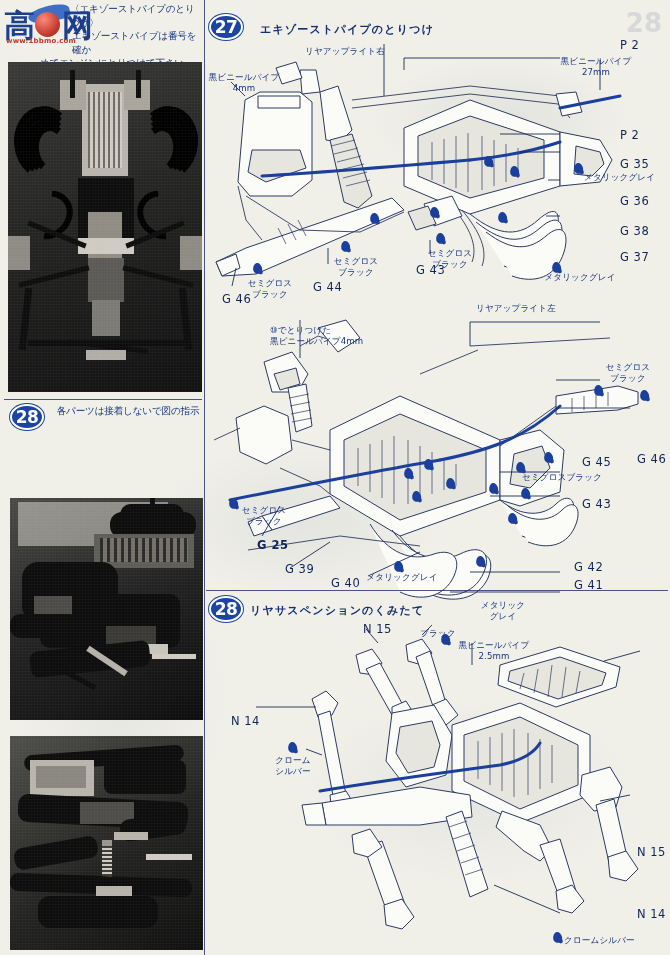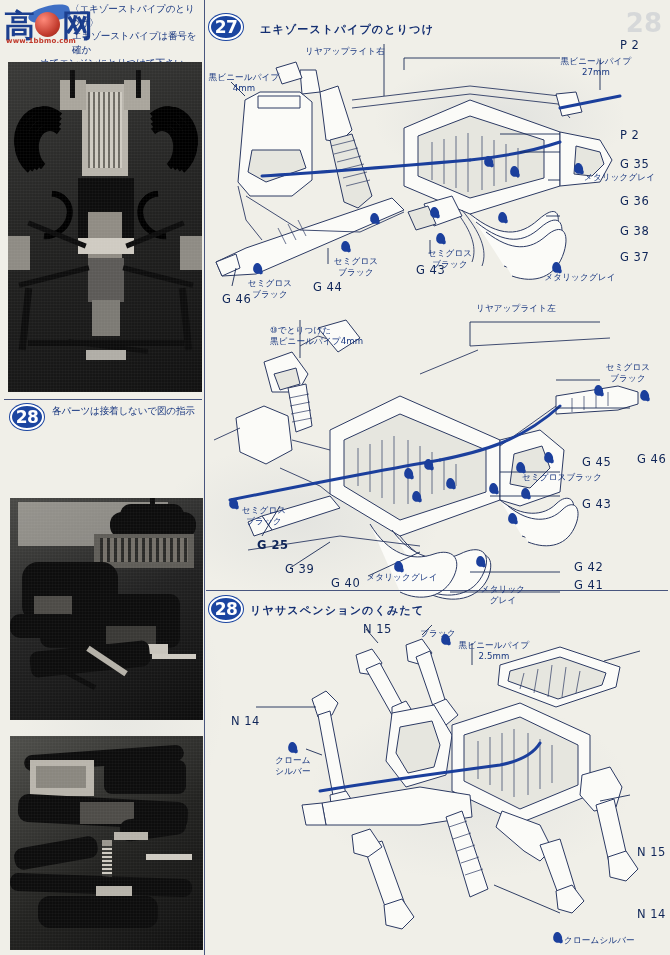--- a/index.html
+++ b/index.html
@@ -93,21 +93,21 @@
   .pipe {
     position: absolute; border: 7px solid #000; border-radius: 50%;
     border-right-color: transparent; border-bottom-color: transparent;
   }
 
   
   #step28-left-note {
     position: absolute; left: 10px; top: 404px; width: 194px;
     color: #16357f; font-size: 9.6px; line-height: 13.5px; letter-spacing: -.2px;
   }
-  #step28-left-note .ln1 { padding-left: 42px; }
+  #step28-left-note .ln1 { padding-left: 42px; text-align: center; }
 
   .step-badge {
     position: absolute;
     width: 34px; height: 26px; border-radius: 50%;
     background: #1b45a0;
     color: #fff; font-weight: bold; font-size: 17px;
     display: flex; align-items: center; justify-content: center;
     letter-spacing: -.5px;
     border: 2px solid #fff;
     box-shadow: 0 0 0 1px #1b45a0;
@@ -526,21 +526,21 @@
     <div class="lbl part" style="left:574px; top:578px;">G 41</div>
     <div class="lbl jplabel" style="left:522px; top:472px; width:120px; text-align:left;">セミグロスブラック</div>
     <div class="lbl part" style="left:257px; top:538px;font-weight:bold;">G 25</div>
     <div class="lbl part" style="left:285px; top:562px;">G 39</div>
     <div class="lbl part" style="left:331px; top:576px;">G 40</div>
     <div class="lbl jplabel" style="left:236px; top:505px; width:56px;">
       <span>セミグロス</span><br>
       <span>ブラック</span>
     </div>
     <div class="lbl jplabel" style="left:362px; top:572px; width:80px;">メタリックグレイ</div>
-    <div class="lbl jplabel" style="left:474px; top:584px; width:58px;text-align:center;">
+    <div class="lbl jplabel" style="left:474px; top:600px; width:58px;text-align:center;">
       <span>メタリック</span><br>
       <span>グレイ</span>
     </div>
 
     <div class="blob" style="left:594px; top:385px;"></div>
     <div class="blob" style="left:516px; top:462px;"></div>
     <div class="blob" style="left:521px; top:488px;"></div>
     <div class="blob" style="left:229px; top:498px;"></div>
     <div class="blob" style="left:394px; top:561px;"></div>
     <div class="blob" style="left:476px; top:556px;"></div>

